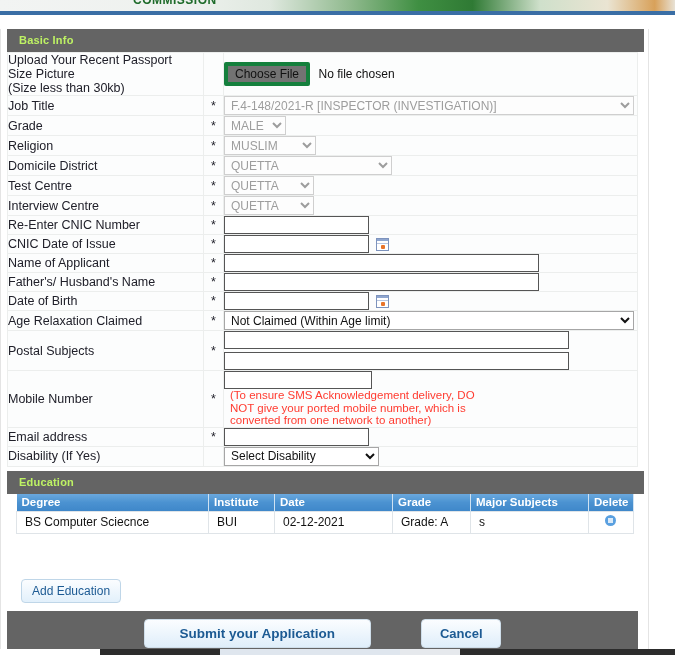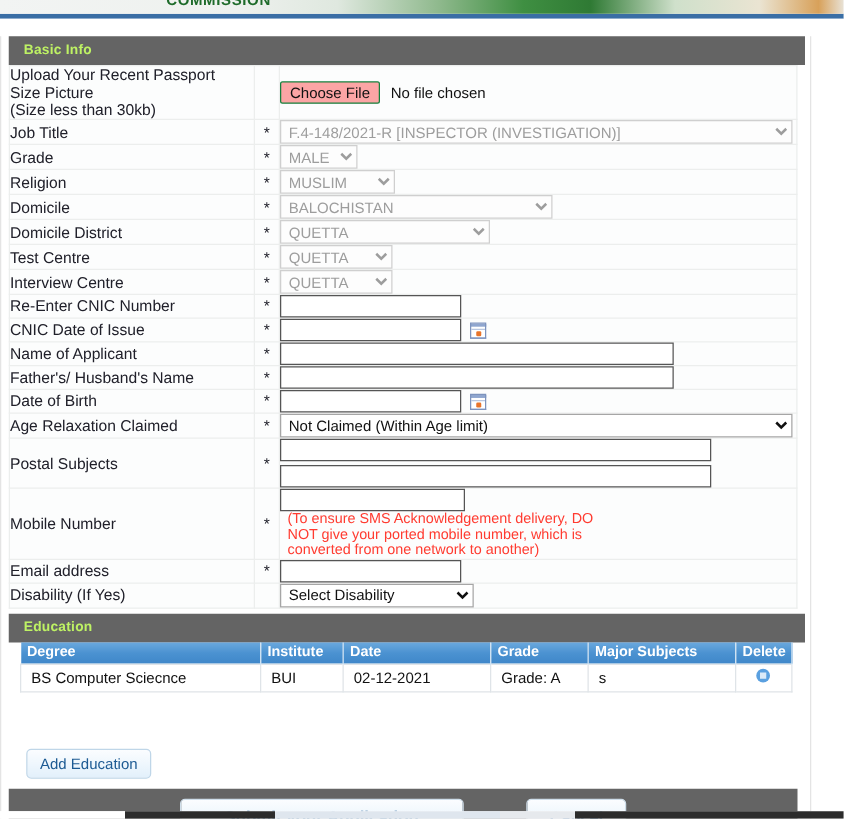--- a/index.html
+++ b/index.html
@@ -66,21 +66,21 @@
   .s-job { width: 410px; }
   .s-gen { width: 62px; }
   .s-rel { width: 92px; }
   .s-dom { width: 218px; }
   .s-dis { width: 168px; }
   .s-tc  { width: 90px; }
   .s-age { width: 410px; }
   .s-dsb { width: 155px; }
 
   .filebtn {
-    display:inline-block; border:1px solid #15803d; background:#fca5a5;
+    display:inline-block; border:4px solid #15803d; background:#737373;
     font-size:12px; padding:1px 7px; color:#111; border-radius:2px;
     font-family:"Liberation Sans", sans-serif; vertical-align:middle;
   }
   .filetxt { font-size:12px; color:#111; margin-left:5px; vertical-align:middle; }
 
   
   .cal {
     display:inline-block; width:13px; height:13px; margin-left:4px;
     vertical-align:middle; position:relative;
     background: linear-gradient(180deg,#8fa6cf 0 22%, #ffffff 22% 100%);
@@ -201,29 +201,20 @@
         <tr>
           <td class="lbl">Religion</td>
           <td class="req">*</td>
           <td class="fld">
             <select class="sel dis s-rel">
               <option>MUSLIM</option>
             </select>
           </td>
         </tr>
 
-        <tr>
-          <td class="lbl">Domicile</td>
-          <td class="req">*</td>
-          <td class="fld">
-            <select class="sel dis s-dom">
-              <option>BALOCHISTAN</option>
-            </select>
-          </td>
-        </tr>
 
         <tr>
           <td class="lbl">Domicile District</td>
           <td class="req">*</td>
           <td class="fld">
             <select class="sel dis s-dis">
               <option>QUETTA</option>
             </select>
           </td>
         </tr>

